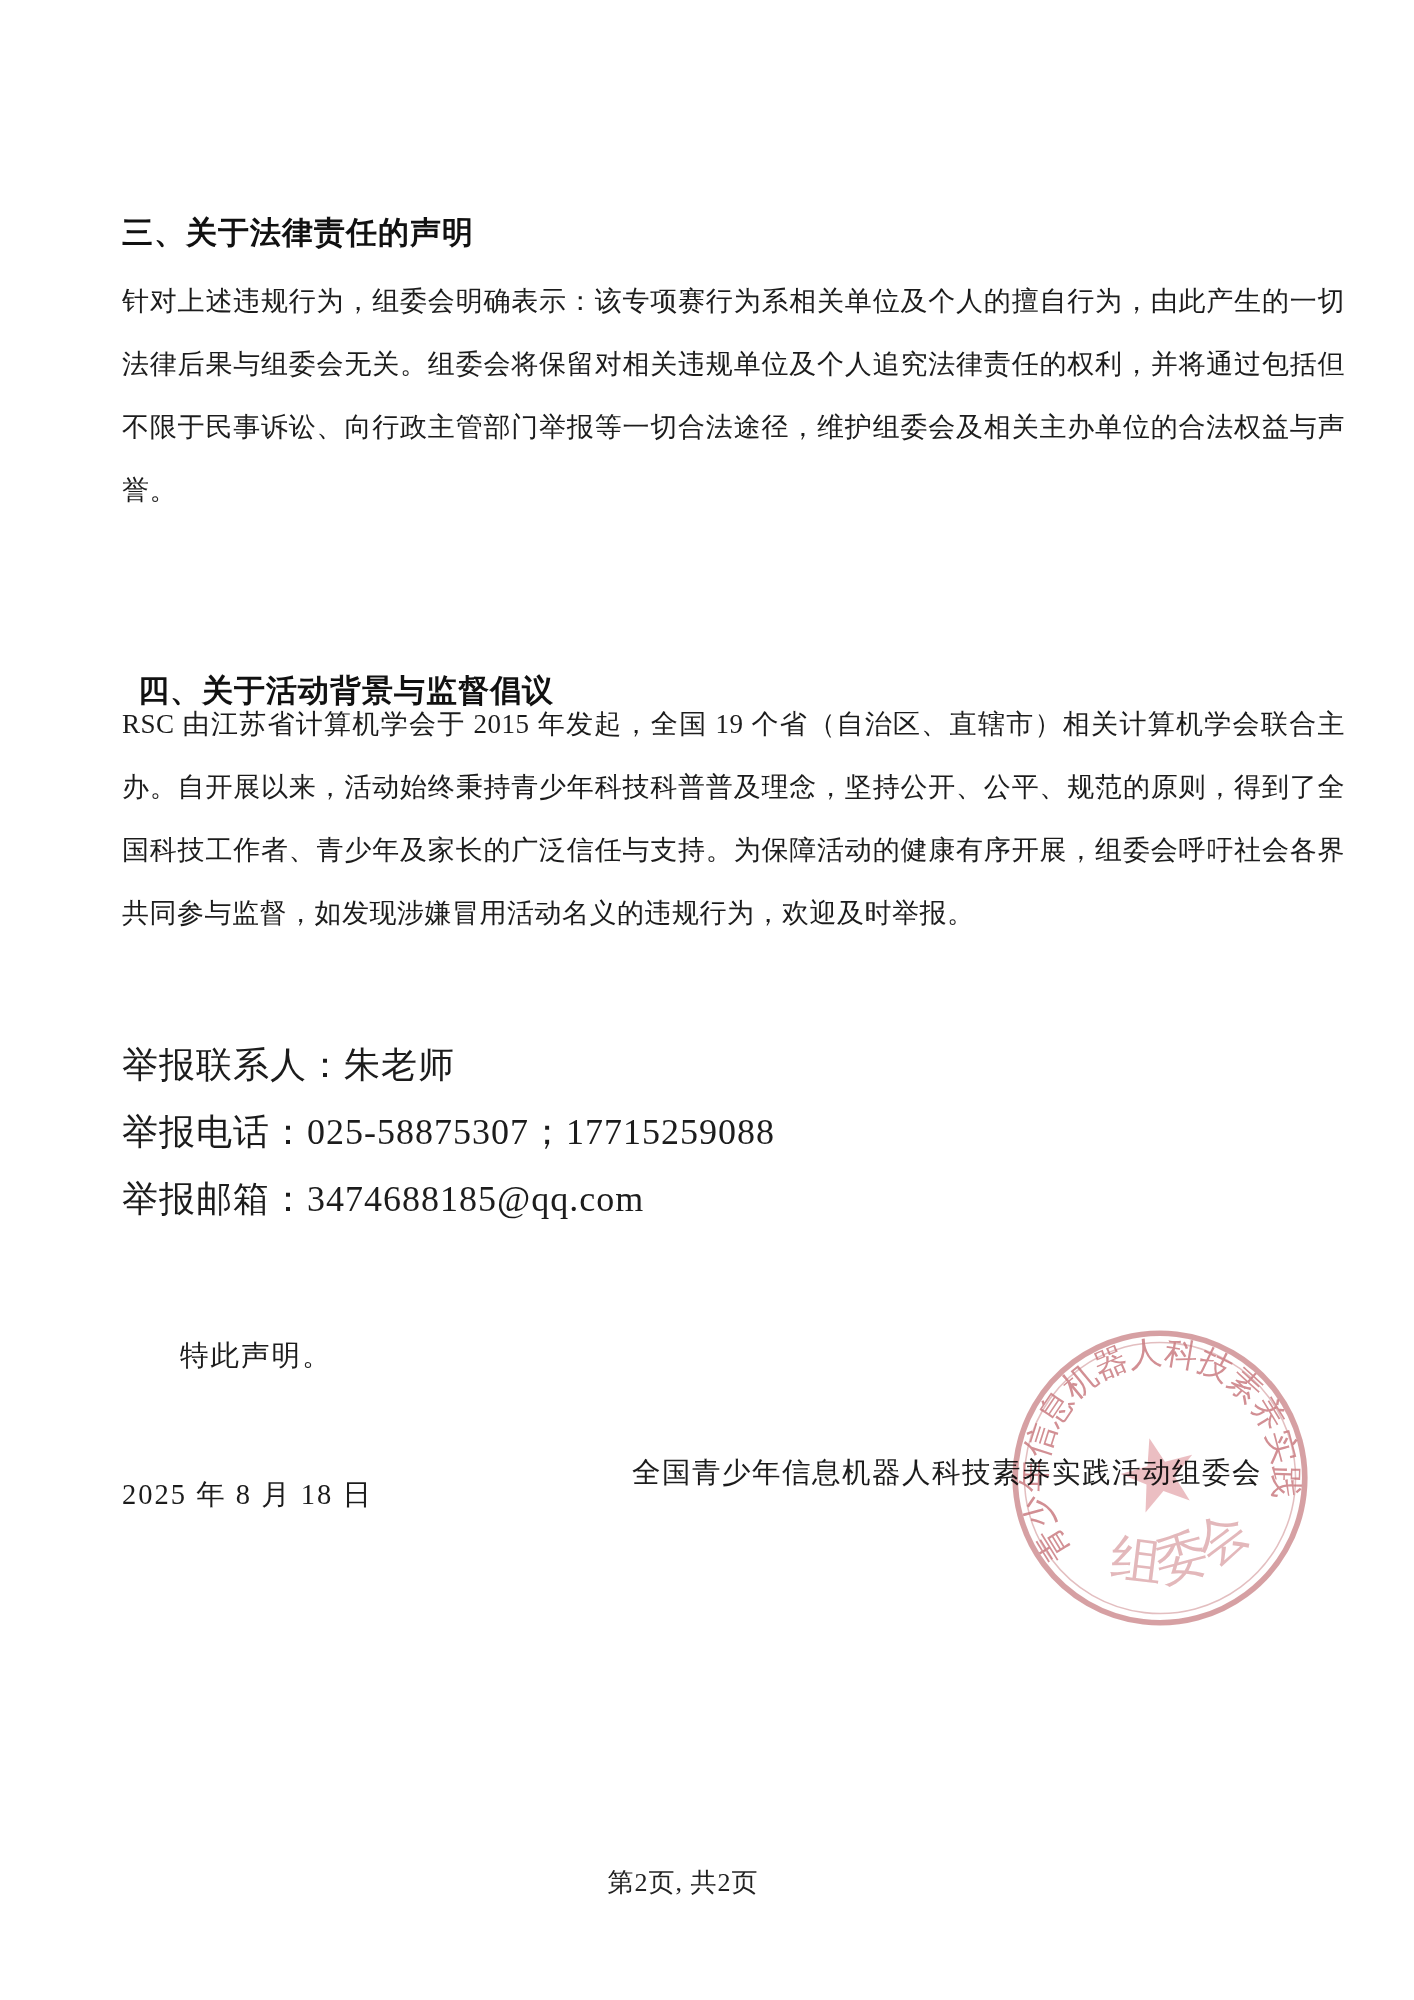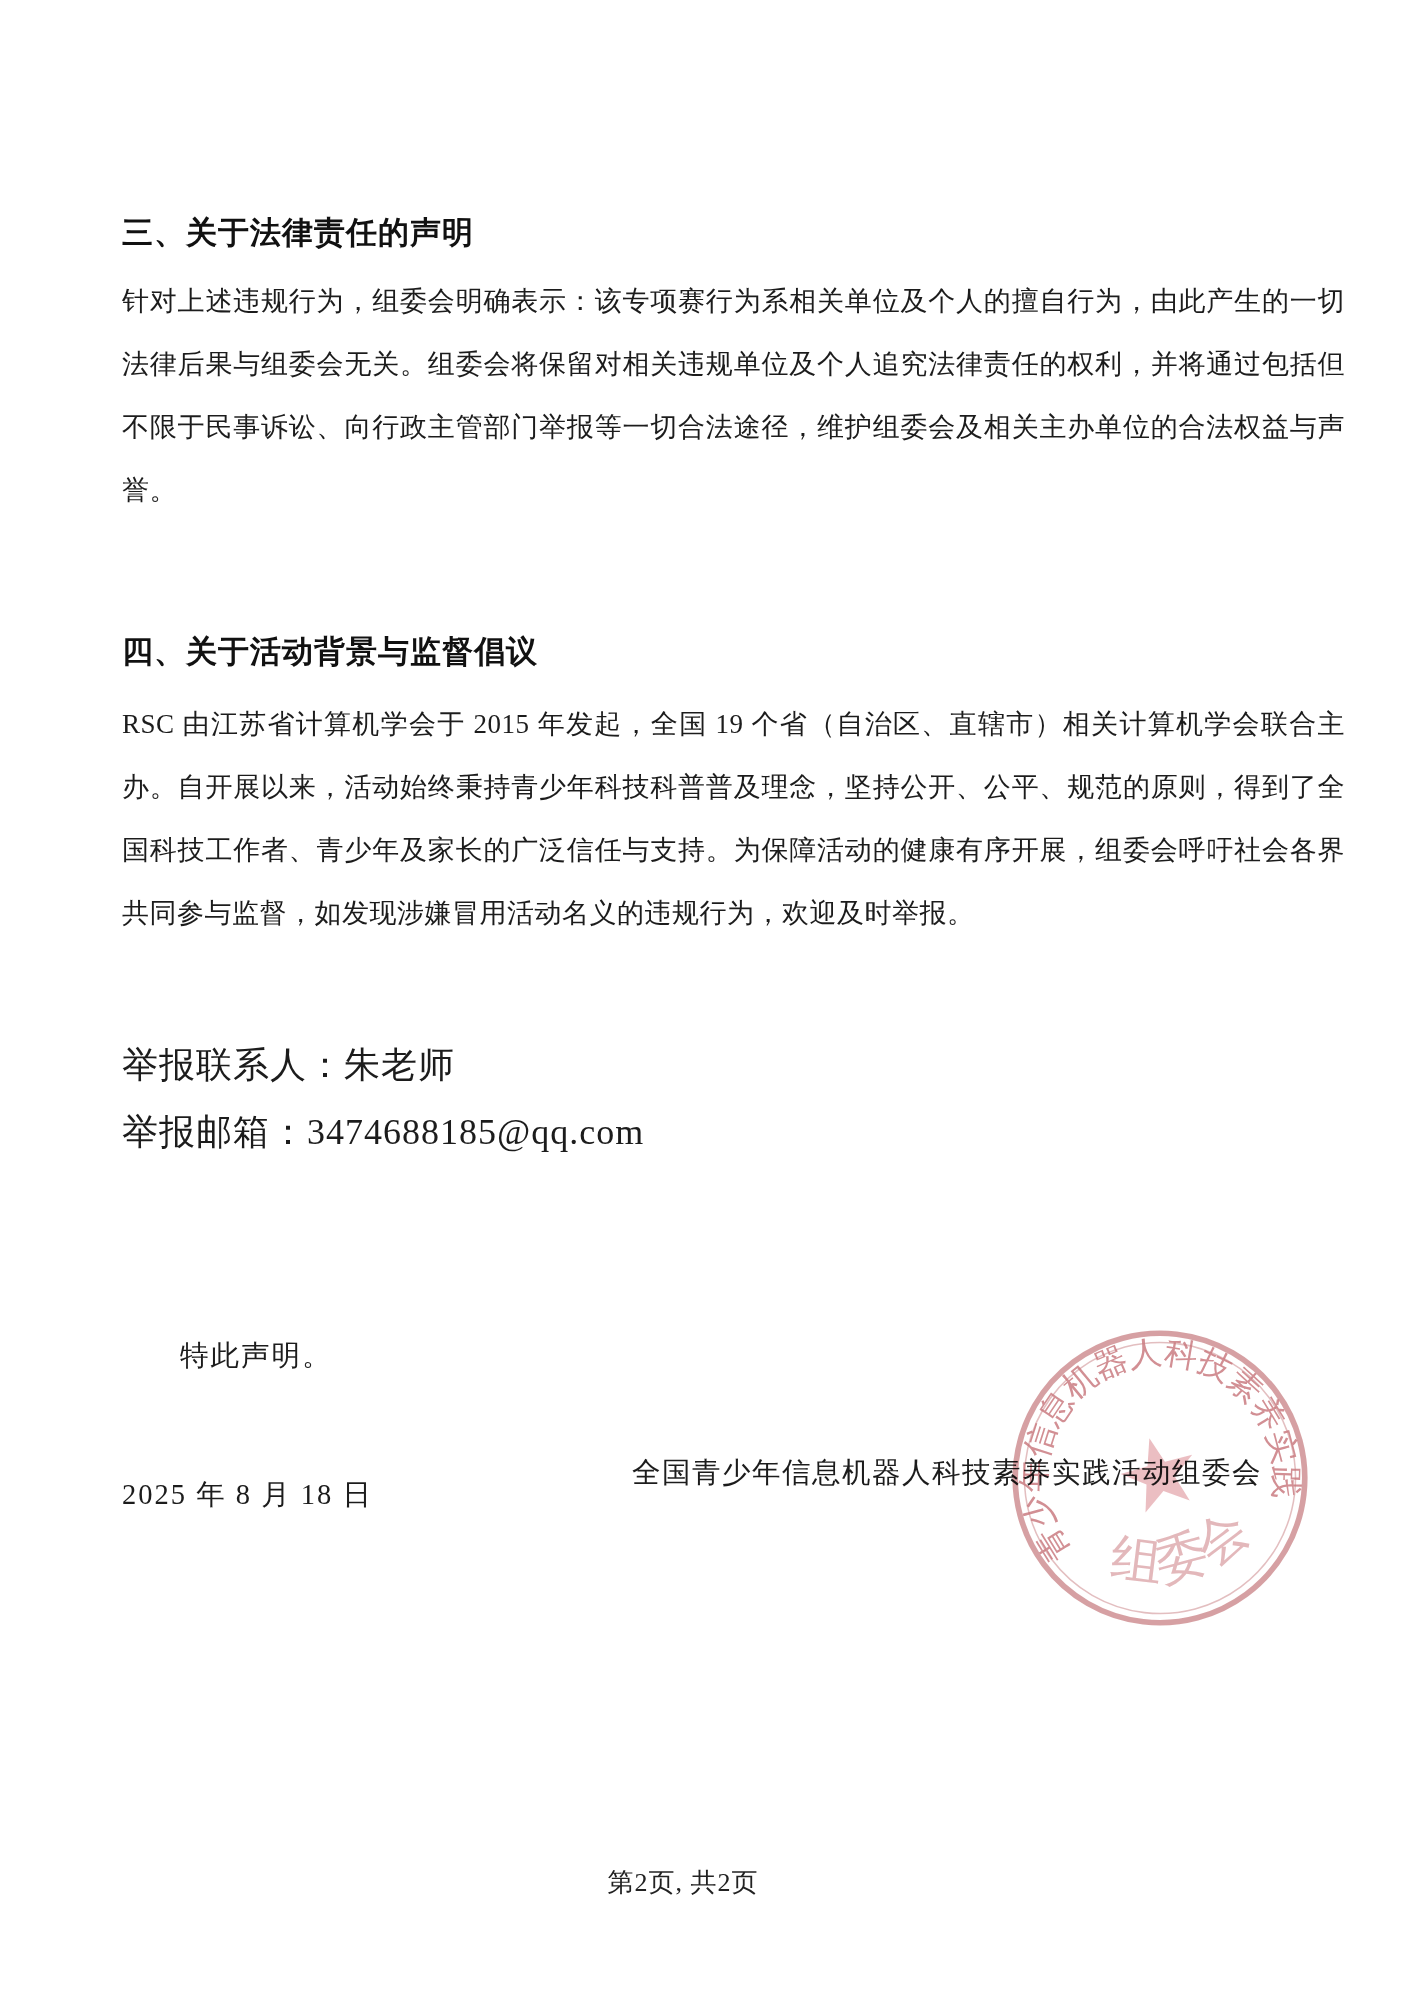--- a/index.html
+++ b/index.html
@@ -74,26 +74,27 @@
 </style>
 </head>
 <body>
 
 <div class="page">
 
   <h2 class="sec-heading" style="top:212px;">三、关于法律责任的声明</h2>
 
   <p class="body-para" style="top:270px;">针对上述违规行为，组委会明确表示：该专项赛行为系相关单位及个人的擅自行为，由此产生的一切法律后果与组委会无关。组委会将保留对相关违规单位及个人追究法律责任的权利，并将通过包括但不限于民事诉讼、向行政主管部门举报等一切合法途径，维护组委会及相关主办单位的合法权益与声誉。</p>
 
-  <h2 class="sec-heading" style="top:631px;">四、关于活动背景与监督倡议</h2>
+  <h2 class="sec-heading" style="top:670px;margin-left:16px;">四、关于活动背景与监督倡议</h2>
 
   <p class="body-para" style="top:693px;">RSC 由江苏省计算机学会于 2015 年发起，全国 19 个省（自治区、直辖市）相关计算机学会联合主办。自开展以来，活动始终秉持青少年科技科普普及理念，坚持公开、公平、规范的原则，得到了全国科技工作者、青少年及家长的广泛信任与支持。为保障活动的健康有序开展，组委会呼吁社会各界共同参与监督，如发现涉嫌冒用活动名义的违规行为，欢迎及时举报。</p>
 
   <div class="contact-block">
     <div class="contact-line">举报联系人：朱老师</div>
+    <div class="contact-line">举报电话：025-58875307；17715259088</div>
     <div class="contact-line">举报邮箱：3474688185@qq.com</div>
   </div>
 
   <div class="closing">特此声明。</div>
 
   <div class="sig-line">全国青少年信息机器人科技素养实践活动组委会</div>
 
   <div class="date-line">2025 年 8 月 18 日</div>
 
   <svg class="stamp" viewBox="0 0 300 300" xmlns="http://www.w3.org/2000/svg">

